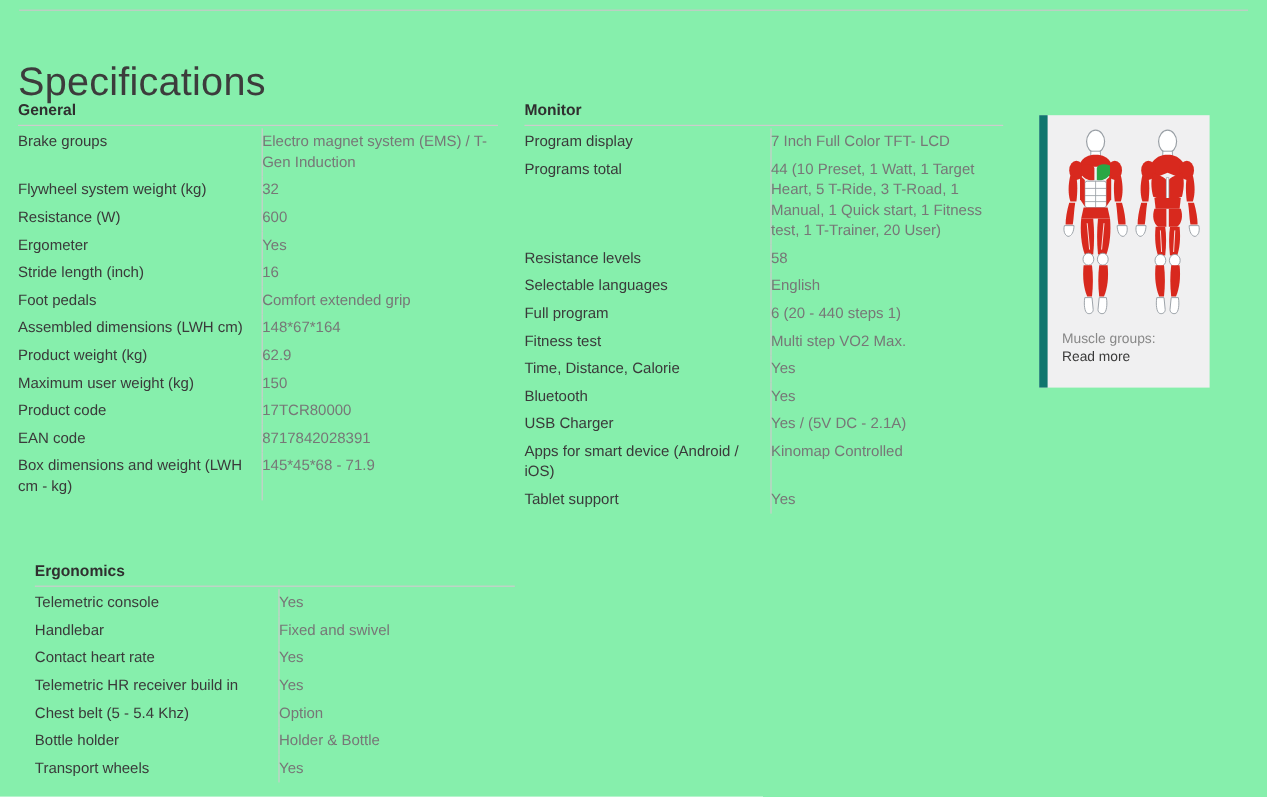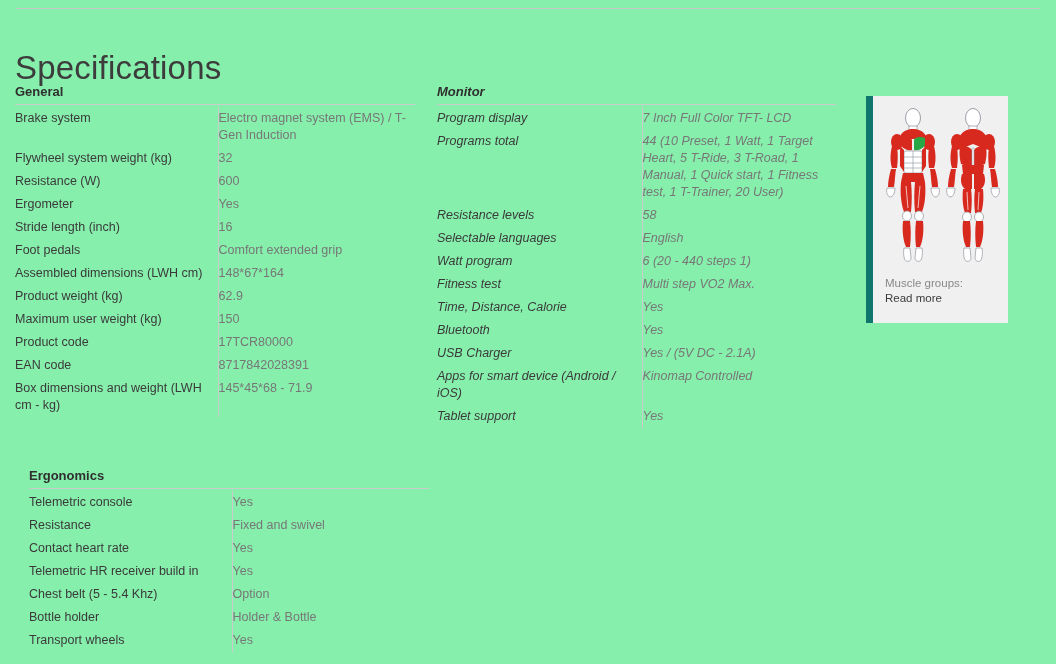--- a/index.html
+++ b/index.html
@@ -103,21 +103,21 @@
   <div class="top-rule"></div>
 
   <h1 class="page-title">Specifications</h1>
 
   <div class="spec-block" id="block-general" style="left:15px; top:84px; width:400px;">
     <div class="spec-heading">General</div>
     <div class="heading-rule"></div>
     <table class="spec">
       <tbody id="rows-general">
           <tr>
-            <td class="k">Brake system</td>
+            <td class="k">Brake groups</td>
             <td class="v">Electro magnet system (EMS) / T-Gen Induction</td>
           </tr>
           <tr>
             <td class="k">Flywheel system weight (kg)</td>
             <td class="v">32</td>
           </tr>
           <tr>
             <td class="k">Resistance (W)</td>
             <td class="v">600</td>
           </tr>
@@ -164,21 +164,21 @@
   <div class="spec-block" id="block-ergo" style="left:15px; top:468px; width:400px;margin-left:14px;">
     <div class="spec-heading">Ergonomics</div>
     <div class="heading-rule"></div>
     <table class="spec">
       <tbody id="rows-ergonomics">
           <tr>
             <td class="k">Telemetric console</td>
             <td class="v">Yes</td>
           </tr>
           <tr>
-            <td class="k">Resistance</td>
+            <td class="k">Handlebar</td>
             <td class="v">Fixed and swivel</td>
           </tr>
           <tr>
             <td class="k">Contact heart rate</td>
             <td class="v">Yes</td>
           </tr>
           <tr>
             <td class="k">Telemetric HR receiver build in</td>
             <td class="v">Yes</td>
           </tr>
@@ -191,21 +191,21 @@
             <td class="v">Holder &amp; Bottle</td>
           </tr>
           <tr>
             <td class="k">Transport wheels</td>
             <td class="v">Yes</td>
           </tr>
         </tbody>
     </table>
   </div>
 
-  <div class="spec-block" id="block-monitor" style="left:437px; top:84px; width:399px;font-style:italic;">
+  <div class="spec-block" id="block-monitor" style="left:437px; top:84px; width:399px;">
     <div class="spec-heading">Monitor</div>
     <div class="heading-rule"></div>
     <table class="spec">
       <tbody id="rows-monitor">
           <tr>
             <td class="k">Program display</td>
             <td class="v">7 Inch Full Color TFT- LCD</td>
           </tr>
           <tr>
             <td class="k">Programs total</td>
@@ -213,21 +213,21 @@
           </tr>
           <tr>
             <td class="k">Resistance levels</td>
             <td class="v">58</td>
           </tr>
           <tr>
             <td class="k">Selectable languages</td>
             <td class="v">English</td>
           </tr>
           <tr>
-            <td class="k">Watt program</td>
+            <td class="k">Full program</td>
             <td class="v">6 (20 - 440 steps 1)</td>
           </tr>
           <tr>
             <td class="k">Fitness test</td>
             <td class="v">Multi step VO2 Max.</td>
           </tr>
           <tr>
             <td class="k">Time, Distance, Calorie</td>
             <td class="v">Yes</td>
           </tr>

